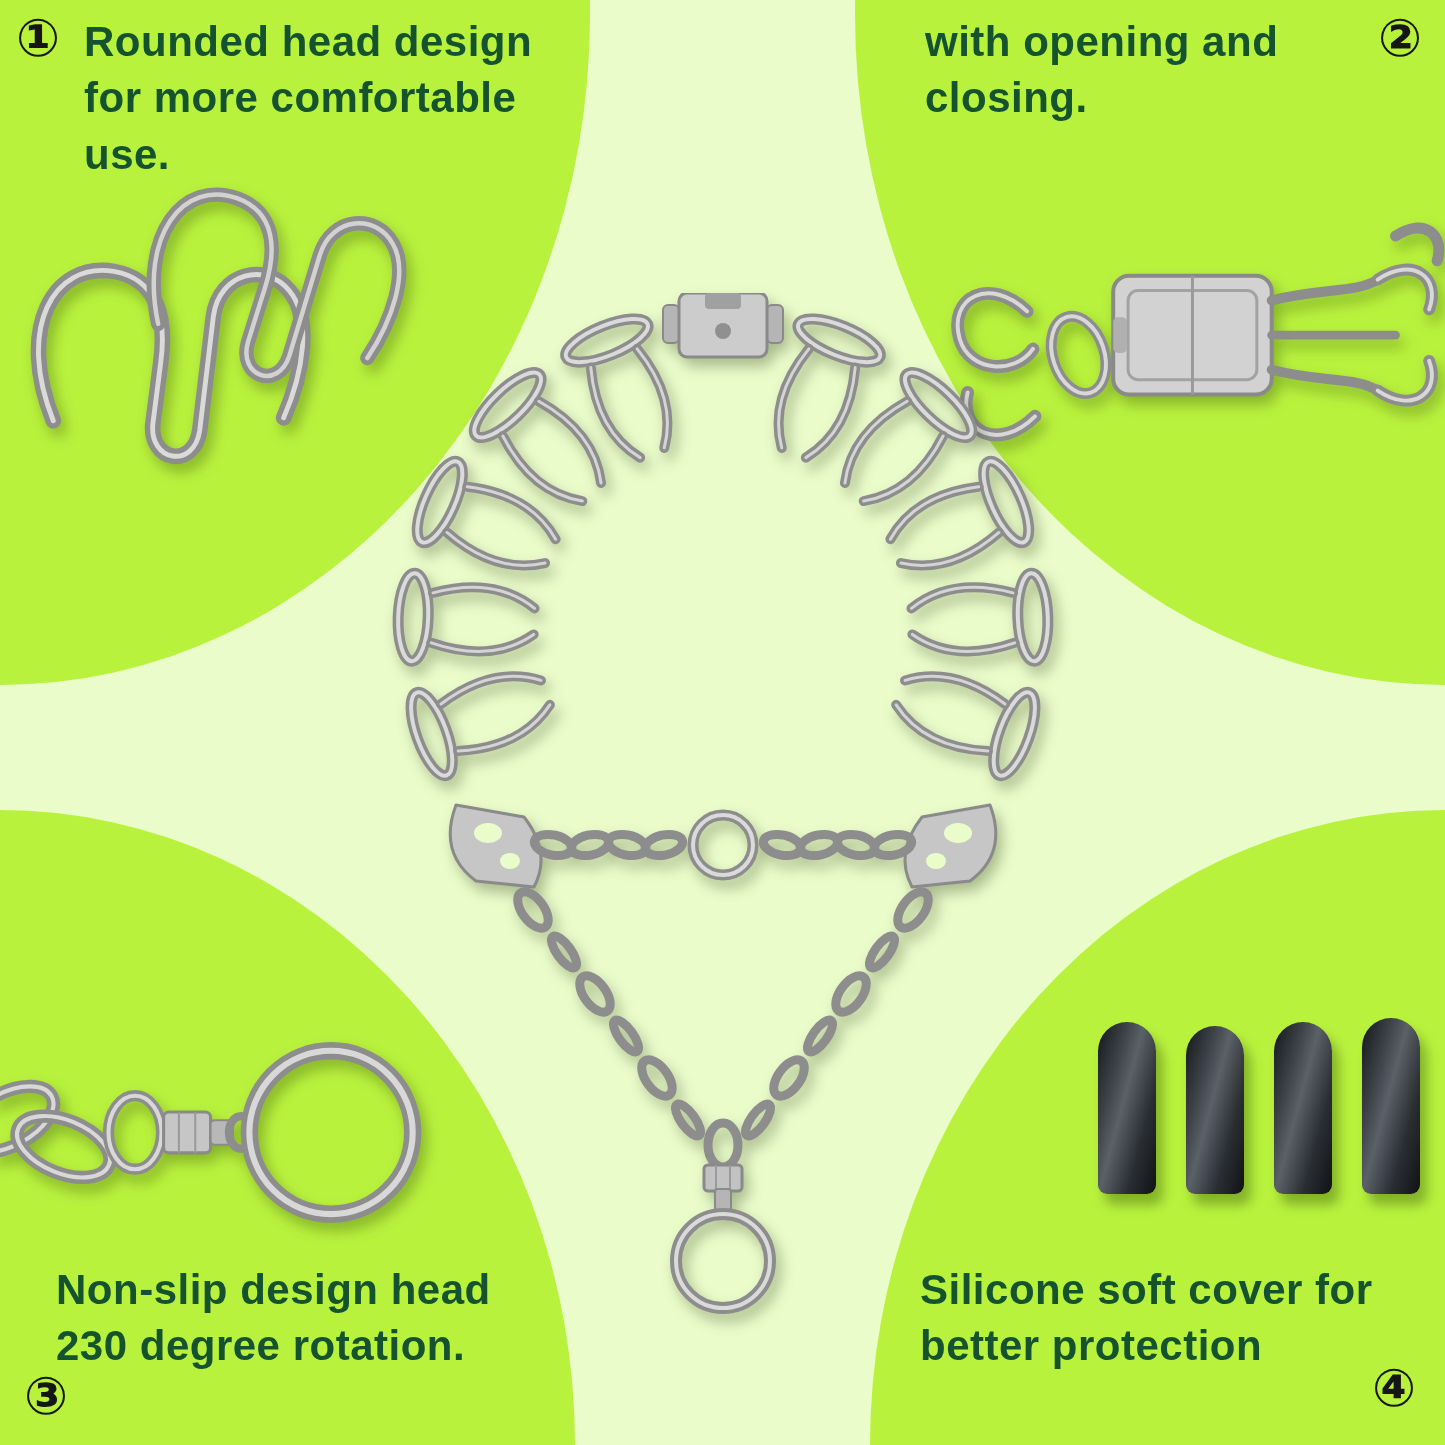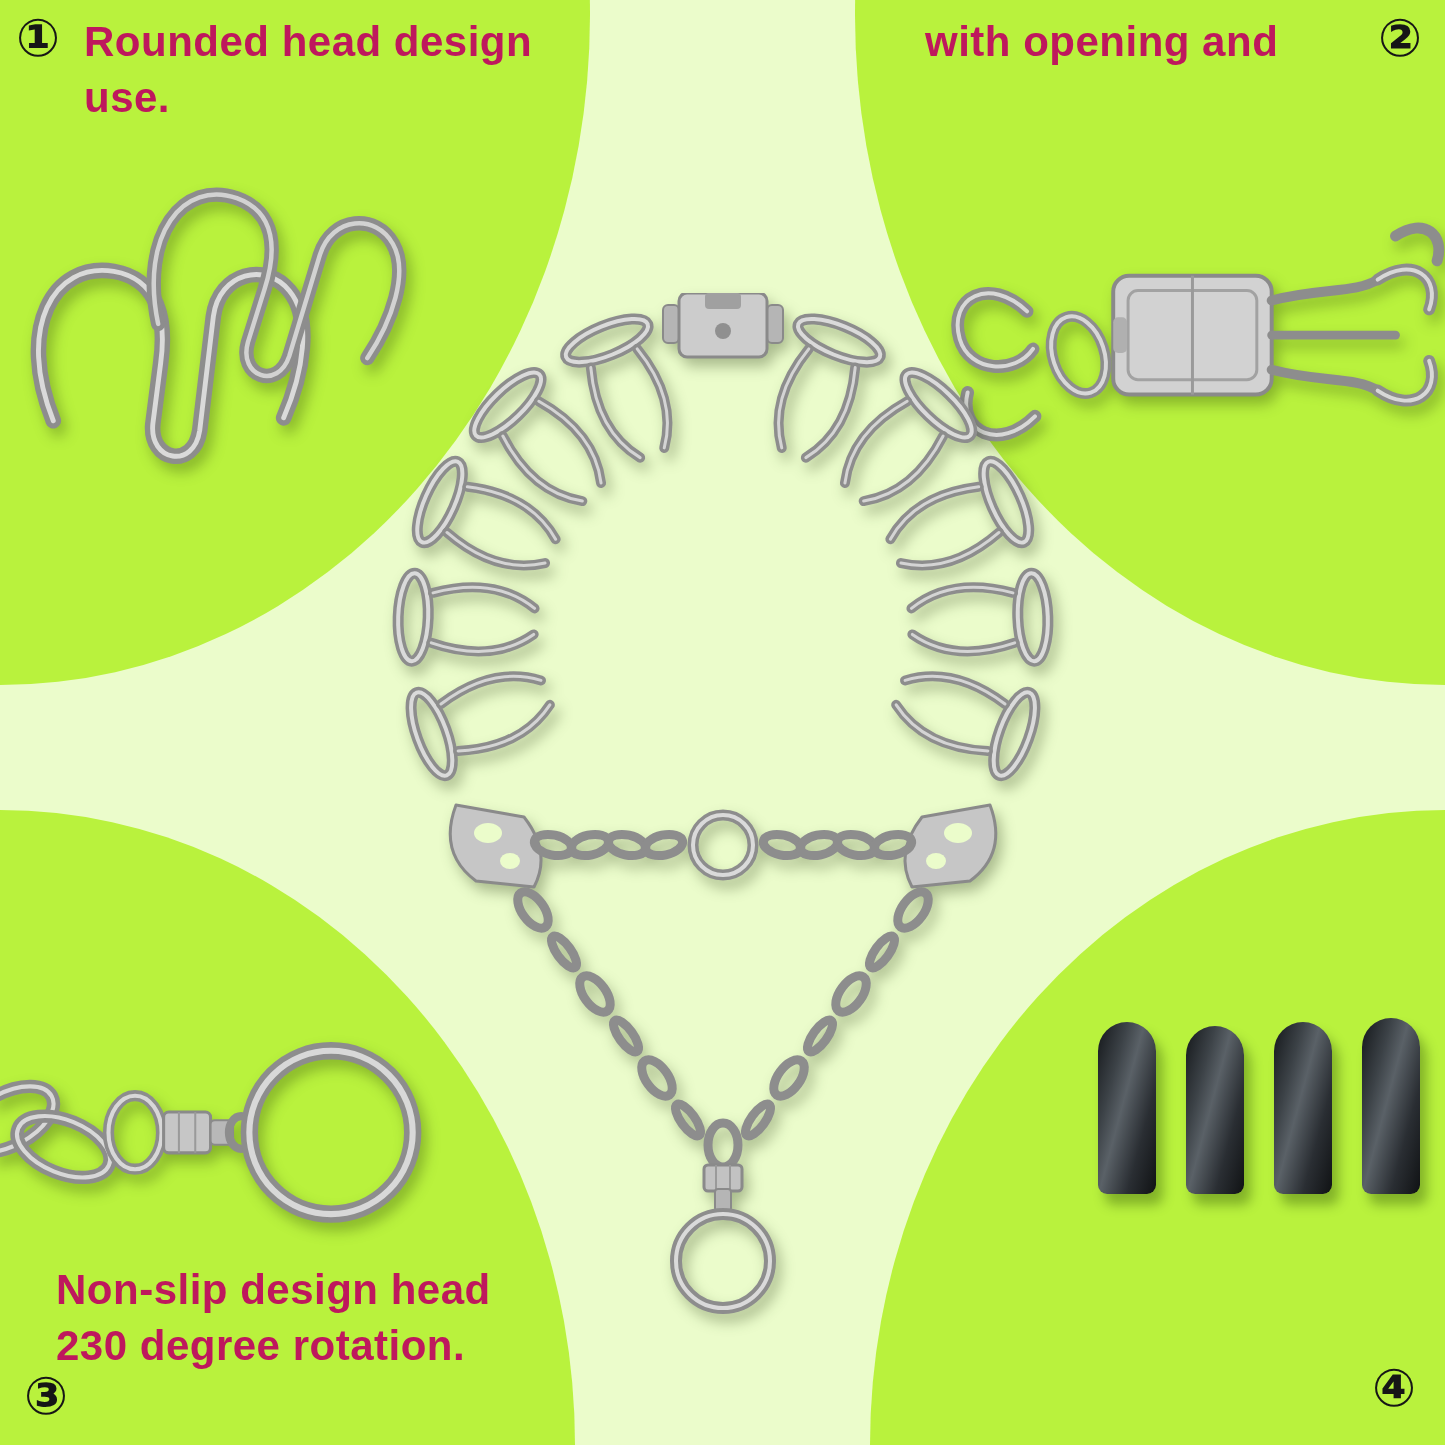--- a/index.html
+++ b/index.html
@@ -16,21 +16,21 @@
     background:#b9f23d;
     border-radius:50%;
   }
   .blob.tl { width:1180px; height:1340px; left:-590px; top:-655px; }
   .blob.tr { width:1180px; height:1340px; right:-590px; top:-655px; }
   .blob.bl { width:1150px; height:1270px; left:-575px; bottom:-635px; }
   .blob.br { width:1150px; height:1270px; right:-575px; bottom:-635px; }
 
   .feature-text {
     position:absolute;
-    color:#be185d;
+    color:#14532d;
     font-weight:bold;
     font-size:42px;
     line-height:1.34;
     letter-spacing:0.5px;
   }
   .feature-text span { display:block; }
   .circled-num {
     position:absolute;
     color:#161616;
     font-size:52px;
@@ -78,28 +78,34 @@
   <div class="blob bl"></div>
   <div class="blob br"></div>
 
   <div id="num1" class="circled-num">①</div>
   <div id="num2" class="circled-num">②</div>
   <div id="num3" class="circled-num">③</div>
   <div id="num4" class="circled-num">④</div>
 
   <div id="text1" class="feature-text">
     <span>Rounded head design</span>
+    <span>for more comfortable</span>
     <span>use.</span>
   </div>
   <div id="text2" class="feature-text">
     <span>with opening and</span>
+    <span>closing.</span>
   </div>
   <div id="text3" class="feature-text">
     <span>Non-slip design head</span>
     <span>230 degree rotation.</span>
+  </div>
+  <div id="text4" class="feature-text">
+    <span>Silicone soft cover for</span>
+    <span>better protection</span>
   </div>
 
   <svg id="prongs-svg" class="metal" viewBox="0 0 420 320">
     <defs>
       <path id="wireW" d="M30,255 C-8,160 30,92 92,102 C138,110 146,152 140,196 L132,258 C128,297 174,305 180,265 L194,148 C200,103 248,92 272,122 C295,150 286,206 266,252" fill="none"></path>
     </defs>
     <g>
       <use href="#wireW" stroke="#8d8d8d" stroke-width="16" stroke-linecap="round"></use>
       <use href="#wireW" stroke="#dadada" stroke-width="5" stroke-linecap="round"></use>
     </g>

